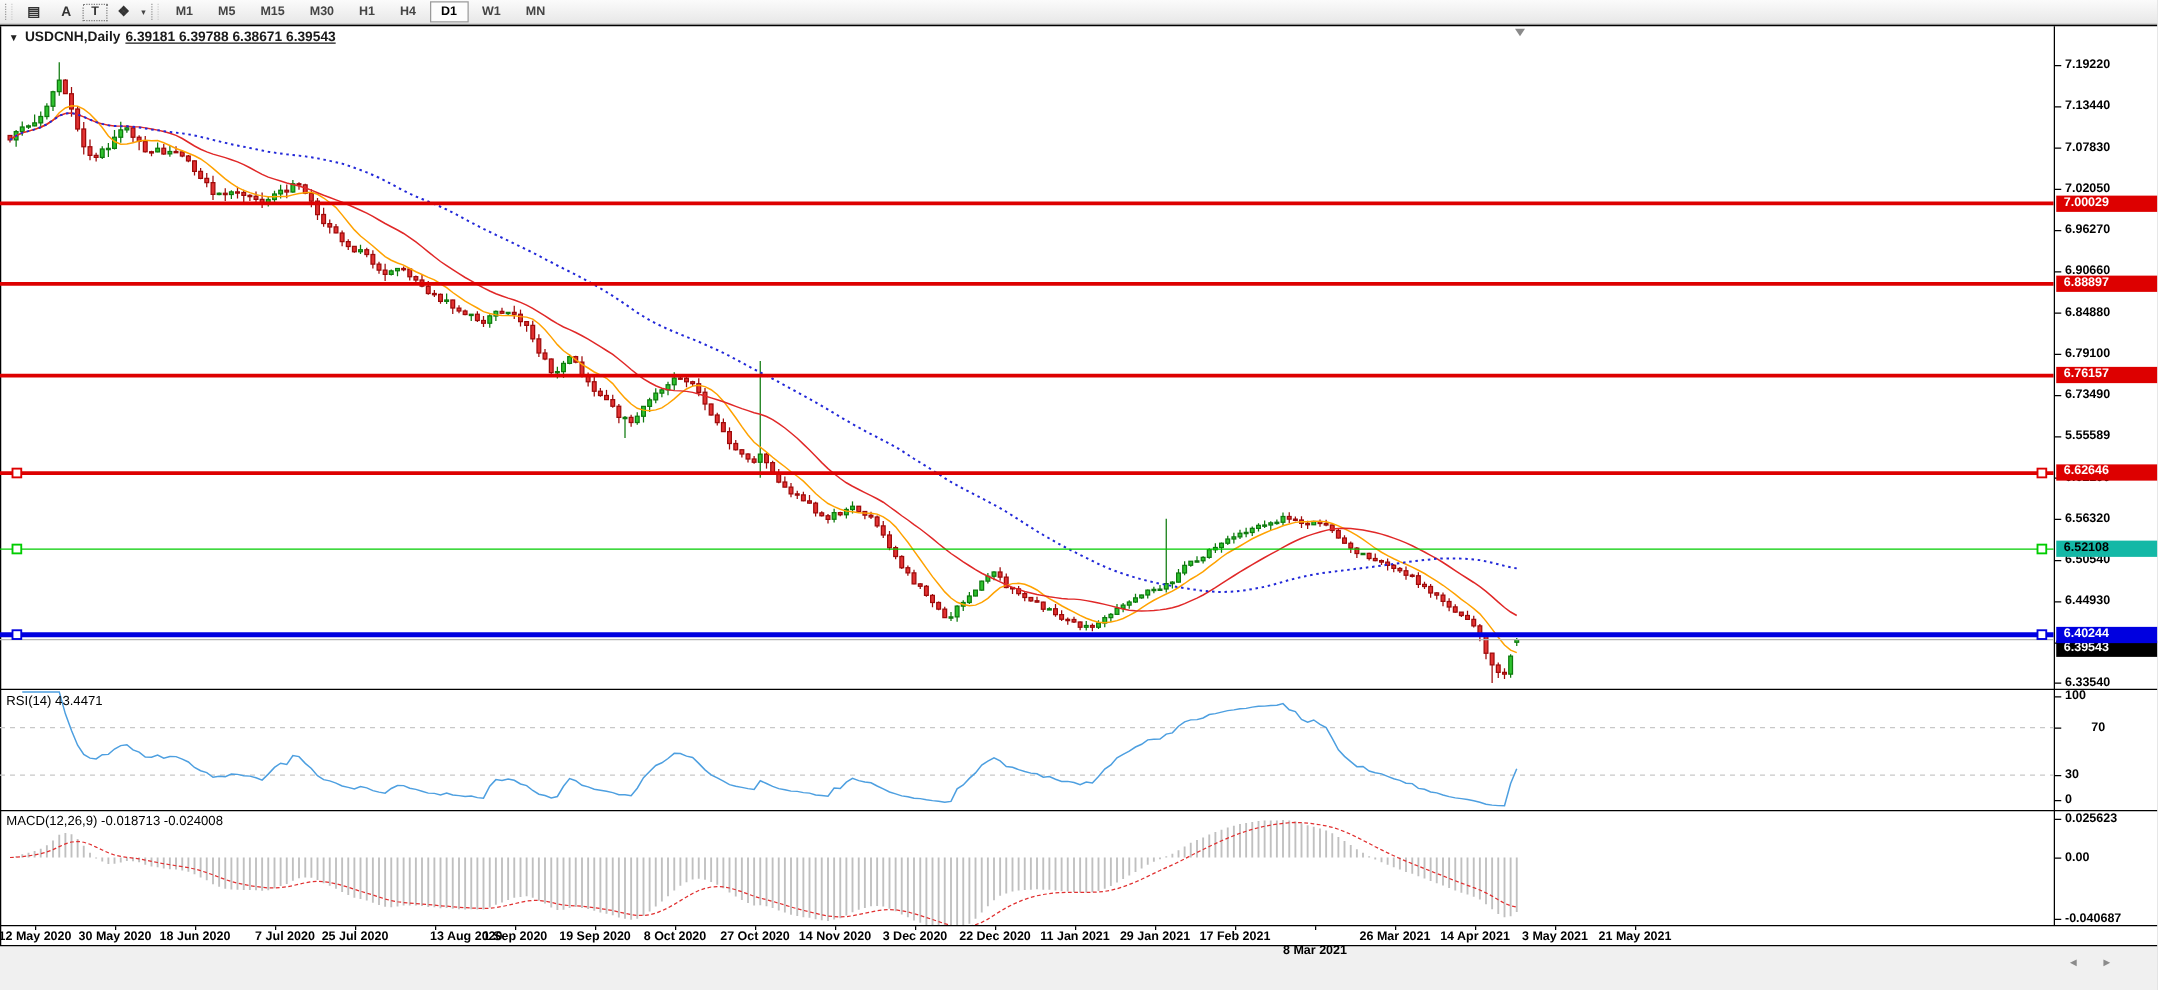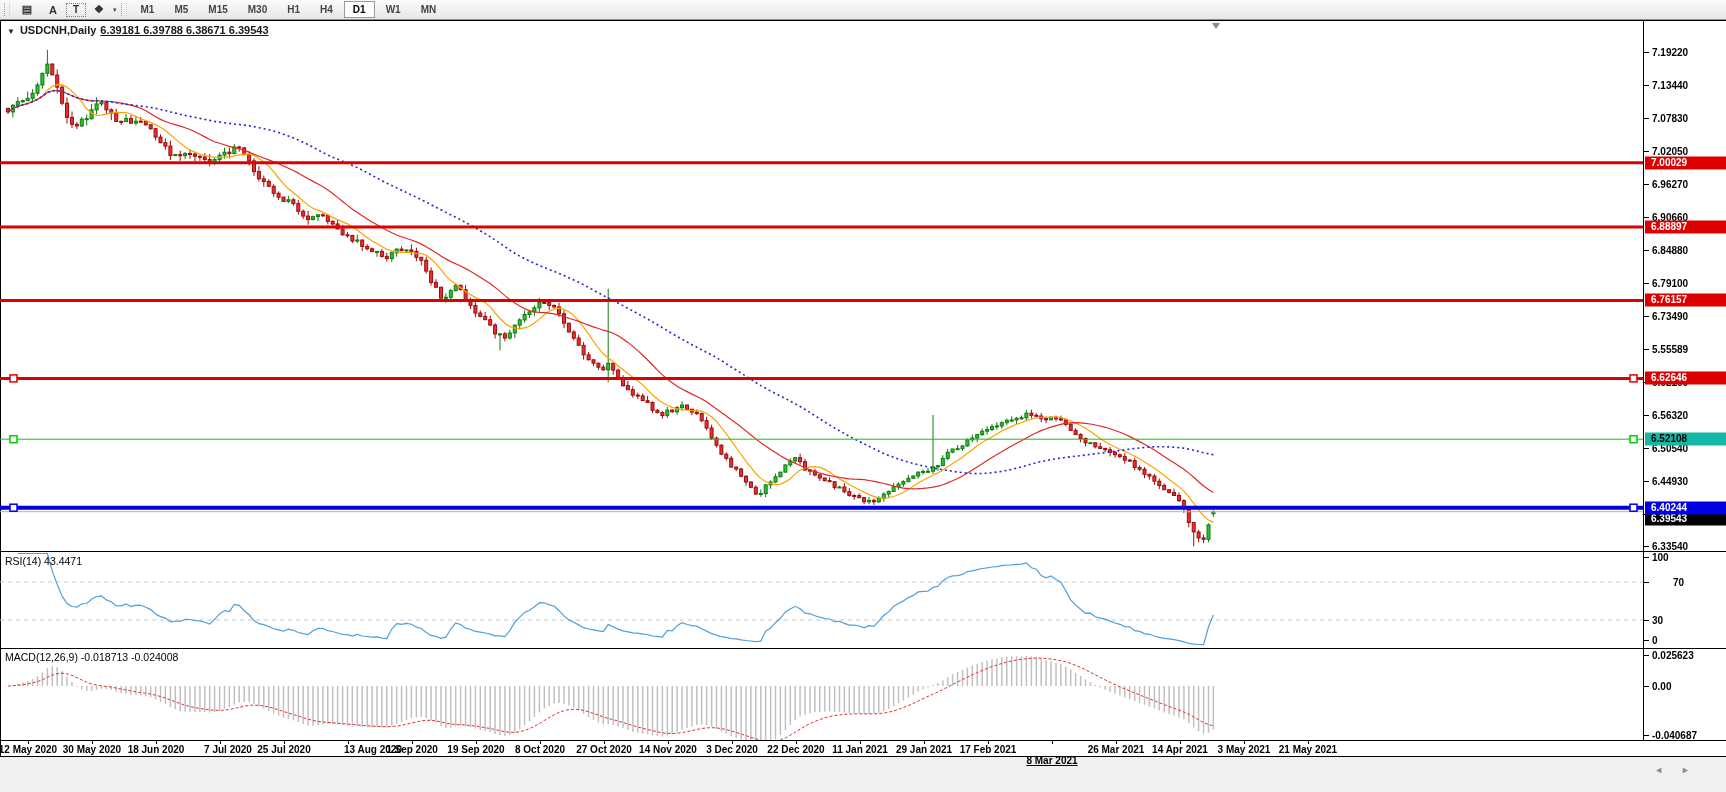--- a/index.html
+++ b/index.html
@@ -926,21 +926,21 @@
       <div class="datelabel" style="top: 744px; left: 732px;">3 Dec 2020</div>
       <div class="datetick" style="left: 732px;"></div>
       <div class="datelabel" style="top: 744px; left: 796px;">22 Dec 2020</div>
       <div class="datetick" style="left: 796px;"></div>
       <div class="datelabel" style="top: 744px; left: 860px;">11 Jan 2021</div>
       <div class="datetick" style="left: 860px;"></div>
       <div class="datelabel" style="top: 744px; left: 924px;">29 Jan 2021</div>
       <div class="datetick" style="left: 924px;"></div>
       <div class="datelabel" style="top: 744px; left: 988px;">17 Feb 2021</div>
       <div class="datetick" style="left: 988px;"></div>
-      <div class="datelabel" style="top: 755px; left: 1052px; text-decoration: underline;">8 Mar 2021</div>
+      <div class="datelabel" style="top: 755px; left: 1052px;">8 Mar 2021</div>
       <div class="datetick" style="left: 1052px;"></div>
       <div class="datelabel" style="top: 744px; left: 1116px;">26 Mar 2021</div>
       <div class="datetick" style="left: 1116px;"></div>
       <div class="datelabel" style="top: 744px; left: 1180px;">14 Apr 2021</div>
       <div class="datetick" style="left: 1180px;"></div>
       <div class="datelabel" style="top: 744px; left: 1244px;">3 May 2021</div>
       <div class="datetick" style="left: 1244px;"></div>
       <div class="datelabel" style="top: 744px; left: 1308px;">21 May 2021</div>
       <div class="datetick" style="left: 1308px;"></div>
       <div class="lvlabel" style="top: 518.736px; background: rgb(0, 0, 0); color: rgb(255, 255, 255);">6.39543</div>

